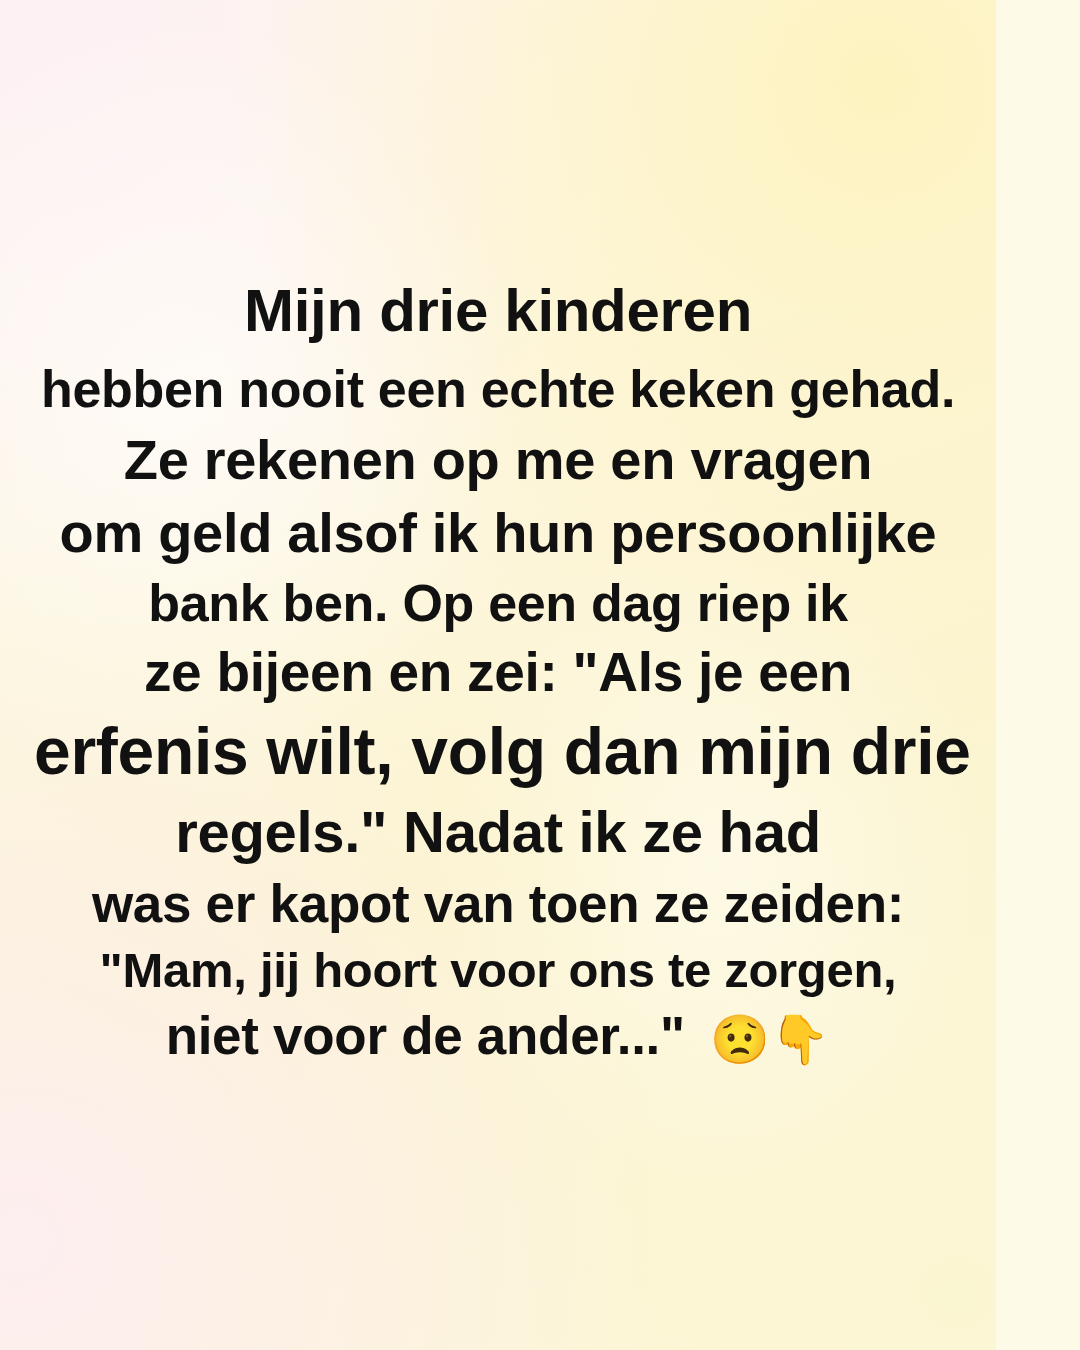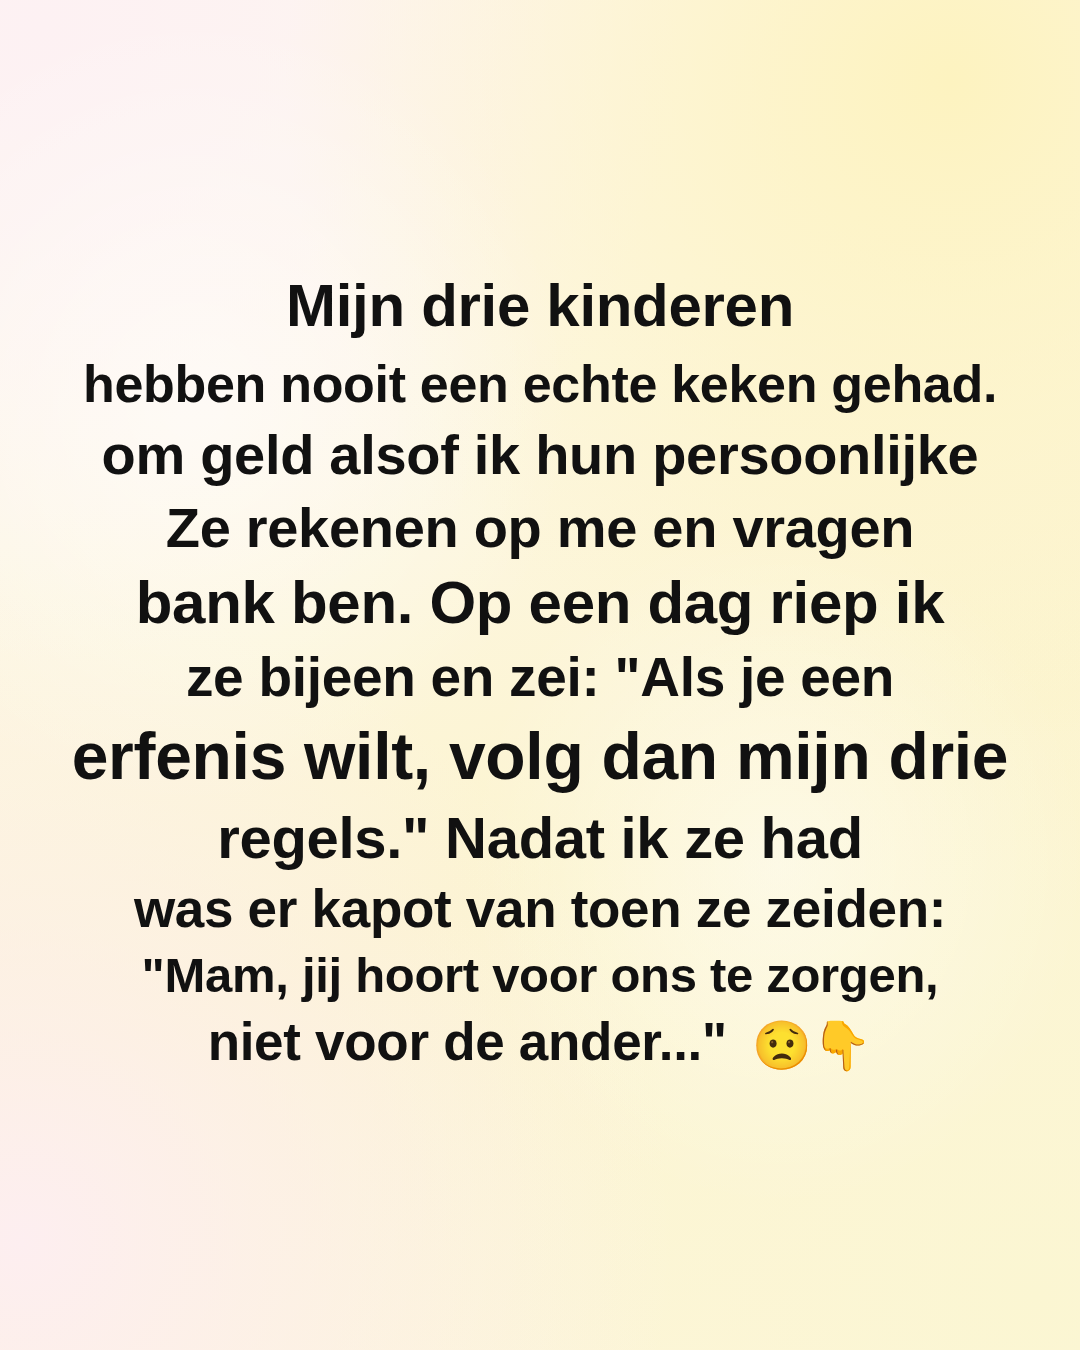--- a/index.html
+++ b/index.html
@@ -8,21 +8,21 @@
   }
   body {
     width: 1080px;
     height: 1350px;
     overflow: hidden;
     font-family: "Liberation Sans", sans-serif;
     background: #fdfbe8;
   }
   .poster {
     position: relative;
-    width: 1080px;
+    width: 996px;
     height: 1350px;
     box-sizing: border-box;
     background:
       radial-gradient(circle at 88% 6%, #fdf3c0 0%, rgba(253,243,192,0) 42%),
       radial-gradient(circle at 4% 2%, #fdf1f3 0%, rgba(253,241,243,0) 38%),
       radial-gradient(circle at 2% 92%, #fdeef0 0%, rgba(253,238,240,0) 40%),
       radial-gradient(circle at 96% 96%, #fbf6d2 0%, rgba(251,246,210,0) 45%),
       linear-gradient(160deg, #fdf6f2 0%, #fdf7e4 30%, #fcf4cf 62%, #fdf6dd 100%);
     display: flex;
     flex-direction: column;
@@ -52,21 +52,21 @@
     white-space: nowrap;
   }
   .l-head {
     font-size: 60px;
     font-weight: 700;
     margin-bottom: 6px;
   }
   .l-a { font-size: 52px; font-weight: 700; }
   .l-b { font-size: 56px; font-weight: 700; }
   .l-c { font-size: 56px; font-weight: 700; }
-  .l-d { font-size: 60px; font-weight: 700; }
+  .l-d { font-size: 52px; font-weight: 700; }
   .l-e { font-size: 55px; font-weight: 700; }
   .l-f { font-size: 66px; font-weight: 600; }
   .l-g { font-size: 58px; font-weight: 700; }
   .l-h { font-size: 50px; font-weight: 600; }
   .l-i { font-size: 53px; font-weight: 700; }
   .l-j { font-size: 49px; font-weight: 600; }
   .l-k {
     font-size: 53px;
     font-weight: 700;
   }
@@ -77,22 +77,22 @@
   }
   .emoji-gap { display: inline-block; width: 26px; }
 </style>
 </head>
 <body>
 
 <div class="poster">
   <div class="story">
     <span class="line l-head">Mijn drie kinderen</span>
     <span class="line l-a">hebben nooit een echte keken gehad.</span>
+    <span class="line l-b">Ze rekenen op me en vragen</span>
     <span class="line l-c">om geld alsof ik hun persoonlijke</span>
-    <span class="line l-b">Ze rekenen op me en vragen</span>
     <span class="line l-d">bank ben. Op een dag riep ik</span>
     <span class="line l-e">ze bijeen en zei: "Als je een</span>
     <span class="line l-f">erfenis wilt, volg dan mijn drie</span>
     <span class="line l-g">regels." Nadat ik ze had</span>
     <span class="line l-i">was er kapot van toen ze zeiden:</span>
     <span class="line l-j">"Mam, jij hoort voor ons te zorgen,</span>
     <span class="line l-k">
       <span>niet voor de ander..."</span><span class="emoji-gap"></span><span class="emoji">😟</span><span class="emoji">👇</span>
     </span>
   </div>

